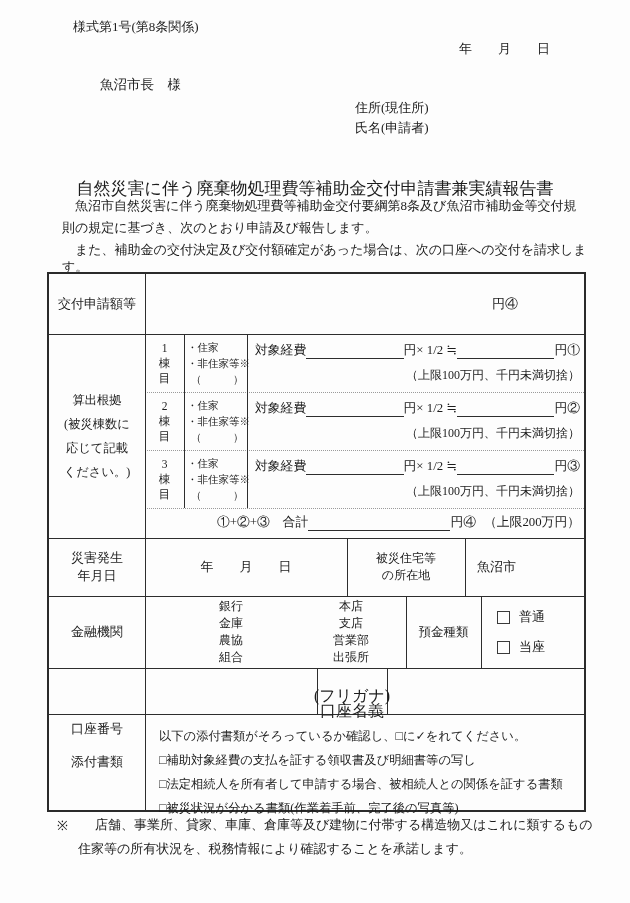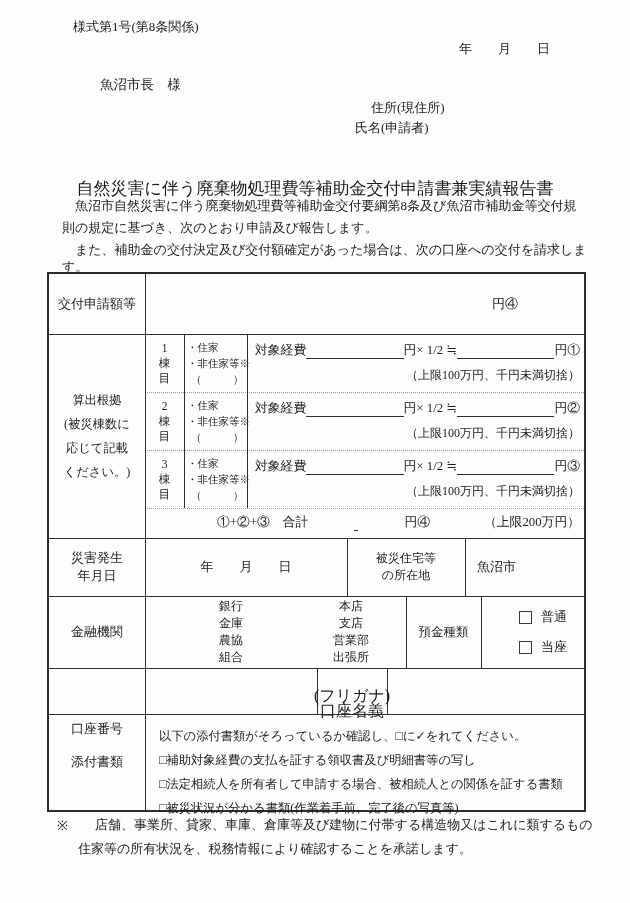--- a/index.html
+++ b/index.html
@@ -16,34 +16,34 @@
   .ftable{
     position:absolute;left:47px;top:272px;width:539px;height:540px;
     border:2px solid #2b2b2b;box-sizing:border-box;
   }
   .cc{display:flex;align-items:center;justify-content:center;text-align:center;}
   .col{display:flex;flex-direction:column;align-items:center;justify-content:center;text-align:center;}
   .fill-row{display:flex;align-items:flex-end;}
   .fill-row .lbl{white-space:nowrap;}
   .blank{flex:1;border-bottom:1px solid #2d2d2d;height:13px;}
   .cb{width:11px;height:11px;border:1px solid #3a3a3a;display:inline-block;background:#fdfdfd;}
-  .cbrow{display:flex;align-items:center;gap:9px;margin-left:22px;}
+  .cbrow{display:flex;align-items:center;gap:9px;}
   .f13{font-size:13px;}
   .f12{font-size:12px;}
   .sig{border-bottom:1px solid #2d2d2d;}
 </style>
 </head>
 <body>
 
 <div class="page">
 
   <div class="abs t f13" style="left:73px;top:18px;">様式第1号(第8条関係)</div>
   <div class="abs t f13" style="left:459px;top:40px;">年　　月　　日</div>
   <div class="abs t" style="left:100px;top:76px;font-size:13.5px;">魚沼市長　様</div>
-  <div class="abs t f13" style="left:355px;top:99px;margin-left:16px;">住所(現住所)</div>
+  <div class="abs t f13" style="left:355px;top:99px;">住所(現住所)</div>
   <div class="abs t f13" style="left:355px;top:119px;">氏名(申請者)</div>
   <div class="abs t" style="left:0;top:155px;width:630px;text-align:center;font-size:17px;margin-top:22px;">自然災害に伴う廃棄物処理費等補助金交付申請書兼実績報告書</div>
 
   <div class="abs t f13" style="left:62px;top:197px;">　魚沼市自然災害に伴う廃棄物処理費等補助金交付要綱第8条及び魚沼市補助金等交付規</div>
   <div class="abs t f13" style="left:62px;top:219px;">則の規定に基づき、次のとおり申請及び報告します。</div>
   <div class="abs t f13" style="left:62px;top:241px;">　また、補助金の交付決定及び交付額確定があった場合は、次の口座への交付を請求しま</div>
   <div class="abs t f13" style="left:62px;top:258px;">す。</div>
 
   <div class="ftable">
 
@@ -126,21 +126,21 @@
     </div>
     <div class="abs fill-row" style="left:198px;top:184px;width:341px;padding:0 8px;box-sizing:border-box;font-size:12.8px;">
       <span class="lbl">対象経費</span>
       <span class="blank"></span>
       <span class="lbl">円× 1/2 ≒</span>
       <span class="blank"></span>
       <span class="lbl">円③</span>
     </div>
     <div class="abs t f12" style="left:198px;top:209px;width:333px;text-align:right;">（上限100万円、千円未満切捨）</div>
 
-    <div class="abs fill-row" style="left:96px;top:240px;width:443px;padding:0 8px 0 72px;box-sizing:border-box;font-size:12.8px;gap:46px;">
+    <div class="abs fill-row" style="left:96px;top:240px;width:443px;padding:0 8px 0 72px;box-sizing:border-box;font-size:12.8px;">
       <span class="lbl">①+②+③　合計</span>
       <span class="blank"></span>
       <span class="lbl">円④</span>
       <span class="lbl" style="margin-left:8px;">（上限200万円）</span>
     </div>
 
     <div class="abs col f13" style="left:0;top:264px;width:96px;height:58px;line-height:18px;">
       <div>災害発生</div>
       <div>年月日</div>
     </div>

